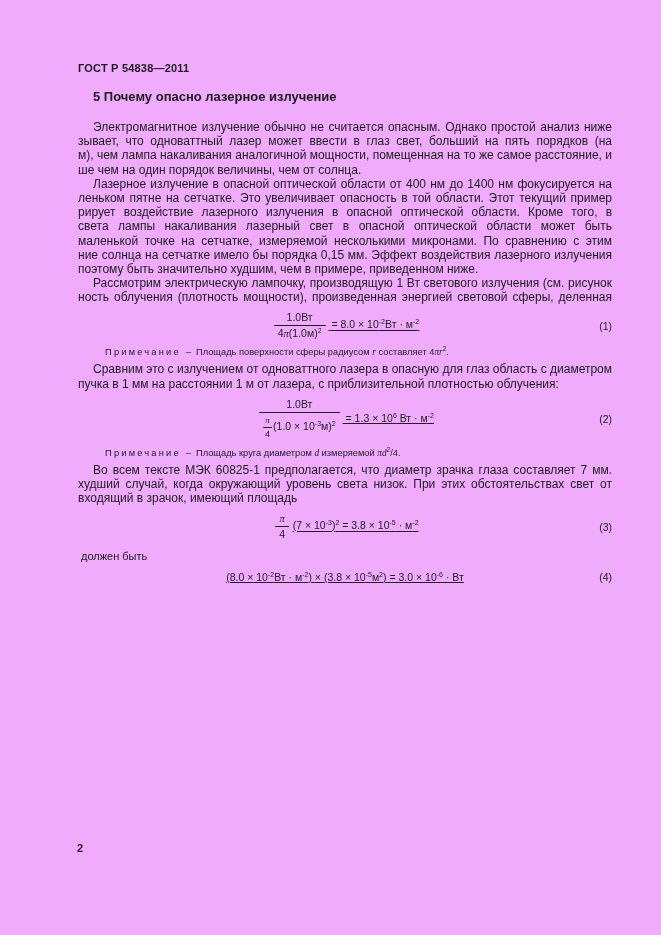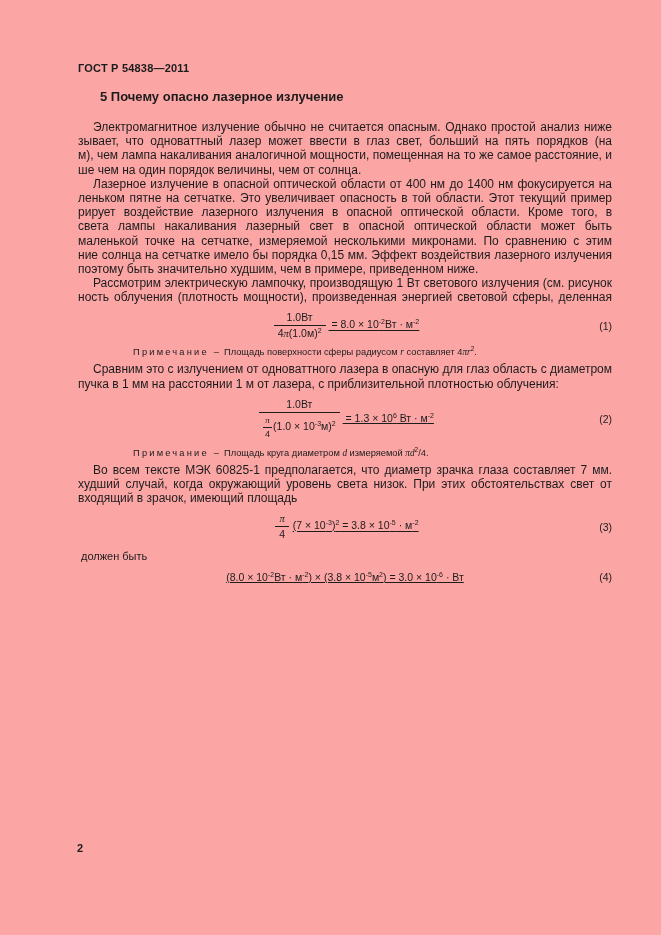--- a/index.html
+++ b/index.html
@@ -1,31 +1,31 @@
 <!DOCTYPE html>
 <html><head>
 <meta charset="utf-8">
 <style>
   * { margin:0; padding:0; box-sizing:border-box; }
   html,body { background:#e8e8e8; }
   .page {
     position:relative;
     width:661px; height:935px;
-    background:#fca5a5;
+    background:#f0abfc;
     color:#1c1c1c;
     font-family:"Liberation Sans", sans-serif;
     overflow:hidden;
     margin:0 auto;
   }
   .doc-number {
     position:absolute; left:78px; top:62px;
     font-size:11px; font-weight:bold; letter-spacing:0.2px;
   }
   .section-title {
-    position:absolute; left:100px; top:89px;
+    position:absolute; left:93px; top:89px;
     font-size:13px; font-weight:bold;
   }
   .body-col {
     position:absolute; left:78px; top:120px; width:534px;
   }
   .para { font-size:12px; }
   .pline {
     line-height:14.2px;
     text-align:justify;
     text-align-last:justify;
@@ -36,21 +36,21 @@
   .pline.last { text-align:left; text-align-last:left; }
   .textline {
     font-size:11px; line-height:14.2px;
     margin:8px 0 2px 0; padding-left:3px;
   }
   .note {
     font-size:9.3px; line-height:12px;
     padding-left:27px; margin:5px 0 4px 0;
     white-space:pre-wrap;
   }
-  .note .note-label { letter-spacing:2.2px;margin-left:28px; }
+  .note .note-label { letter-spacing:2.2px; }
   .note .sep { margin:0 5px; }
   .note sup { font-size:6.5px; line-height:0; }
   .eq {
     position:relative; text-align:center;
     font-size:10.5px; line-height:13px;
     margin:7px 0 6px 0; white-space:pre;
   }
   .eq-inner { display:inline-block; vertical-align:middle;text-decoration:underline; }
   .eq-num {
     position:absolute; right:0; top:50%; transform:translateY(-50%);

